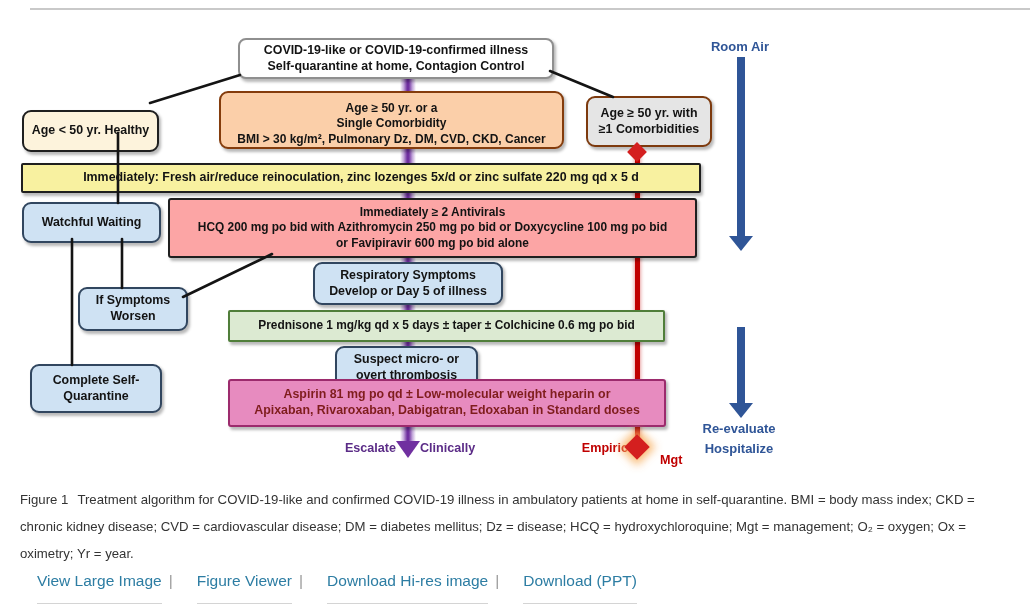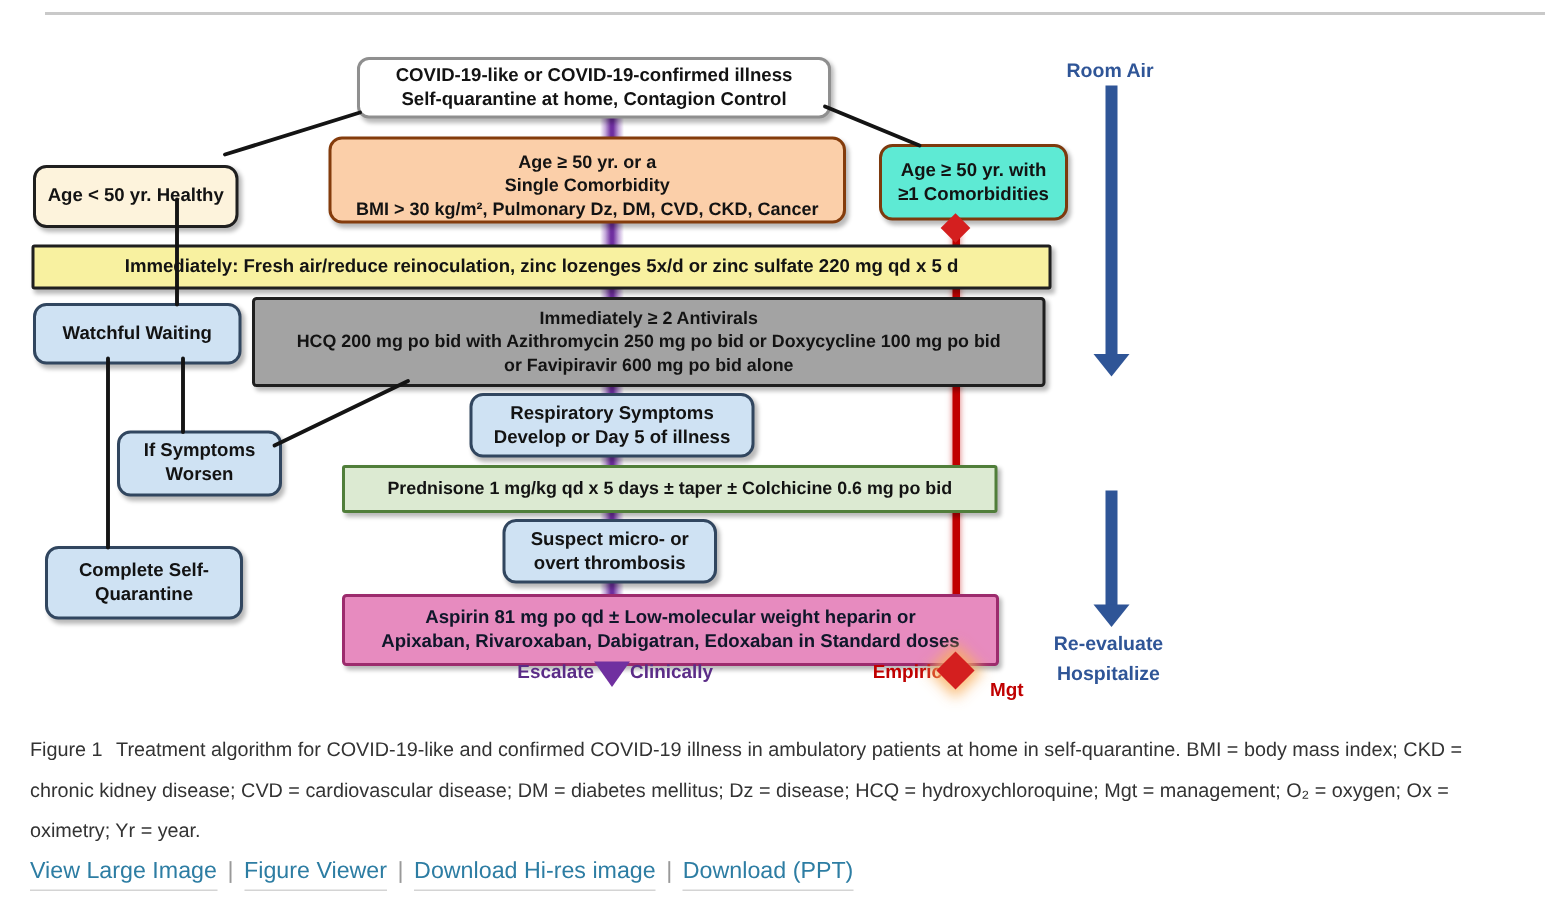--- a/index.html
+++ b/index.html
@@ -29,49 +29,49 @@
 
   
   .box{position:absolute;z-index:2;border:2px solid #1f1f1f;border-radius:9px;
     display:flex;flex-direction:column;justify-content:center;align-items:center;text-align:center;
     font-weight:bold;color:#131313;font-size:12.4px;line-height:1.28;
     box-shadow:2px 2.5px 3px rgba(0,0,0,.28);white-space:nowrap;}
   .bar{border-radius:2px;}
   #top-box{left:238px;top:38px;width:312px;height:37px;background:#fff;border-color:#8f8f8f;border-radius:8px;}
   #age-lt50-box{left:22px;top:110px;width:133px;height:38px;background:#fdf3dc;}
   #age-mid-box{left:219px;top:91px;width:341px;height:54px;background:#fbcfa9;border-color:#843c0c;font-size:12px;justify-content:flex-end;}
-  #age-right-box{left:586px;top:96px;width:122px;height:47px;background:#5eead4;border-color:#7d3a0e;}
+  #age-right-box{left:586px;top:96px;width:122px;height:47px;background:#e5e5e5;border-color:#7d3a0e;}
   #zinc-bar{left:21px;top:163px;width:676px;height:26px;background:#f8f1a0;font-size:12.4px;}
   #watchful-box{left:22px;top:202px;width:135px;height:37px;background:#cfe2f3;border-color:#31465f;}
-  #antivirals-box{left:168px;top:198px;width:525px;height:56px;background:#a3a3a3;font-size:11.9px;border-radius:3px;}
+  #antivirals-box{left:168px;top:198px;width:525px;height:56px;background:#fca5a5;font-size:11.9px;border-radius:3px;}
   #respiratory-box{left:313px;top:262px;width:186px;height:39px;background:#cfe2f3;border-color:#31465f;}
   #worsen-box{left:78px;top:287px;width:106px;height:40px;background:#cfe2f3;border-color:#31465f;}
   #prednisone-bar{left:228px;top:310px;width:433px;height:28px;background:#dcead2;border-color:#507e3a;font-size:11.9px;}
   #thrombosis-box{left:335px;top:346px;width:139px;height:39px;background:#cfe2f3;border-color:#31465f;}
   #complete-box{left:30px;top:364px;width:128px;height:45px;background:#cfe2f3;border-color:#31465f;}
-  #aspirin-bar{left:228px;top:396px;width:434px;height:44px;background:#e78bbf;border-color:#9c2b6d;color:#0f172a;border-radius:3px;}
+  #aspirin-bar{left:228px;top:379px;width:434px;height:44px;background:#e78bbf;border-color:#9c2b6d;color:#7f1d1d;border-radius:3px;}
 
   
   .flabel{position:absolute;font-weight:bold;z-index:2;}
   .purple-text{color:#5b2c87;font-size:12.6px;}
   .red-text{color:#c00000;font-size:12.6px;}
   .blue-text{color:#2f5597;font-size:13px;text-align:center;line-height:19px;}
   #escalate-left{left:322px;top:441px;width:74px;text-align:right;}
   #escalate-right{left:420px;top:441px;width:90px;text-align:left;}
   #empiric-left{left:566px;top:441px;width:62px;text-align:right;}
   #empiric-right{left:660px;top:453px;width:50px;text-align:left;}
   #room-air-label{left:685px;top:37px;width:110px;}
   #pulse-ox-label{left:683px;top:252px;width:116px;}
   #reevaluate-label{left:675px;top:419px;width:128px;line-height:20px;}
 
   
   #caption{position:absolute;left:20px;top:486px;width:995px;font-size:13.2px;font-weight:normal;color:#333;line-height:27px;}
   #caption .cap-label{margin-right:9px;}
   #figure-links{position:absolute;left:20px;top:572px;font-size:15.5px;color:#8a8a8a;}
-  #figure-links a{color:#2d7da3;text-decoration:none;border-bottom:1px solid #d4d4d4;padding-bottom:4px;cursor:pointer;}
+  #figure-links a{color:#2d7da3;text-decoration:none;border-bottom:1px solid #d4d4d4;padding-bottom:14px;cursor:pointer;margin-left:17px;}
   .link-sep{margin:0 7px;color:#999;}
 </style>
 </head>
 <body>
 
 <div id="page">
   <div id="top-rule"></div>
 
   <div id="figure-canvas">
 

